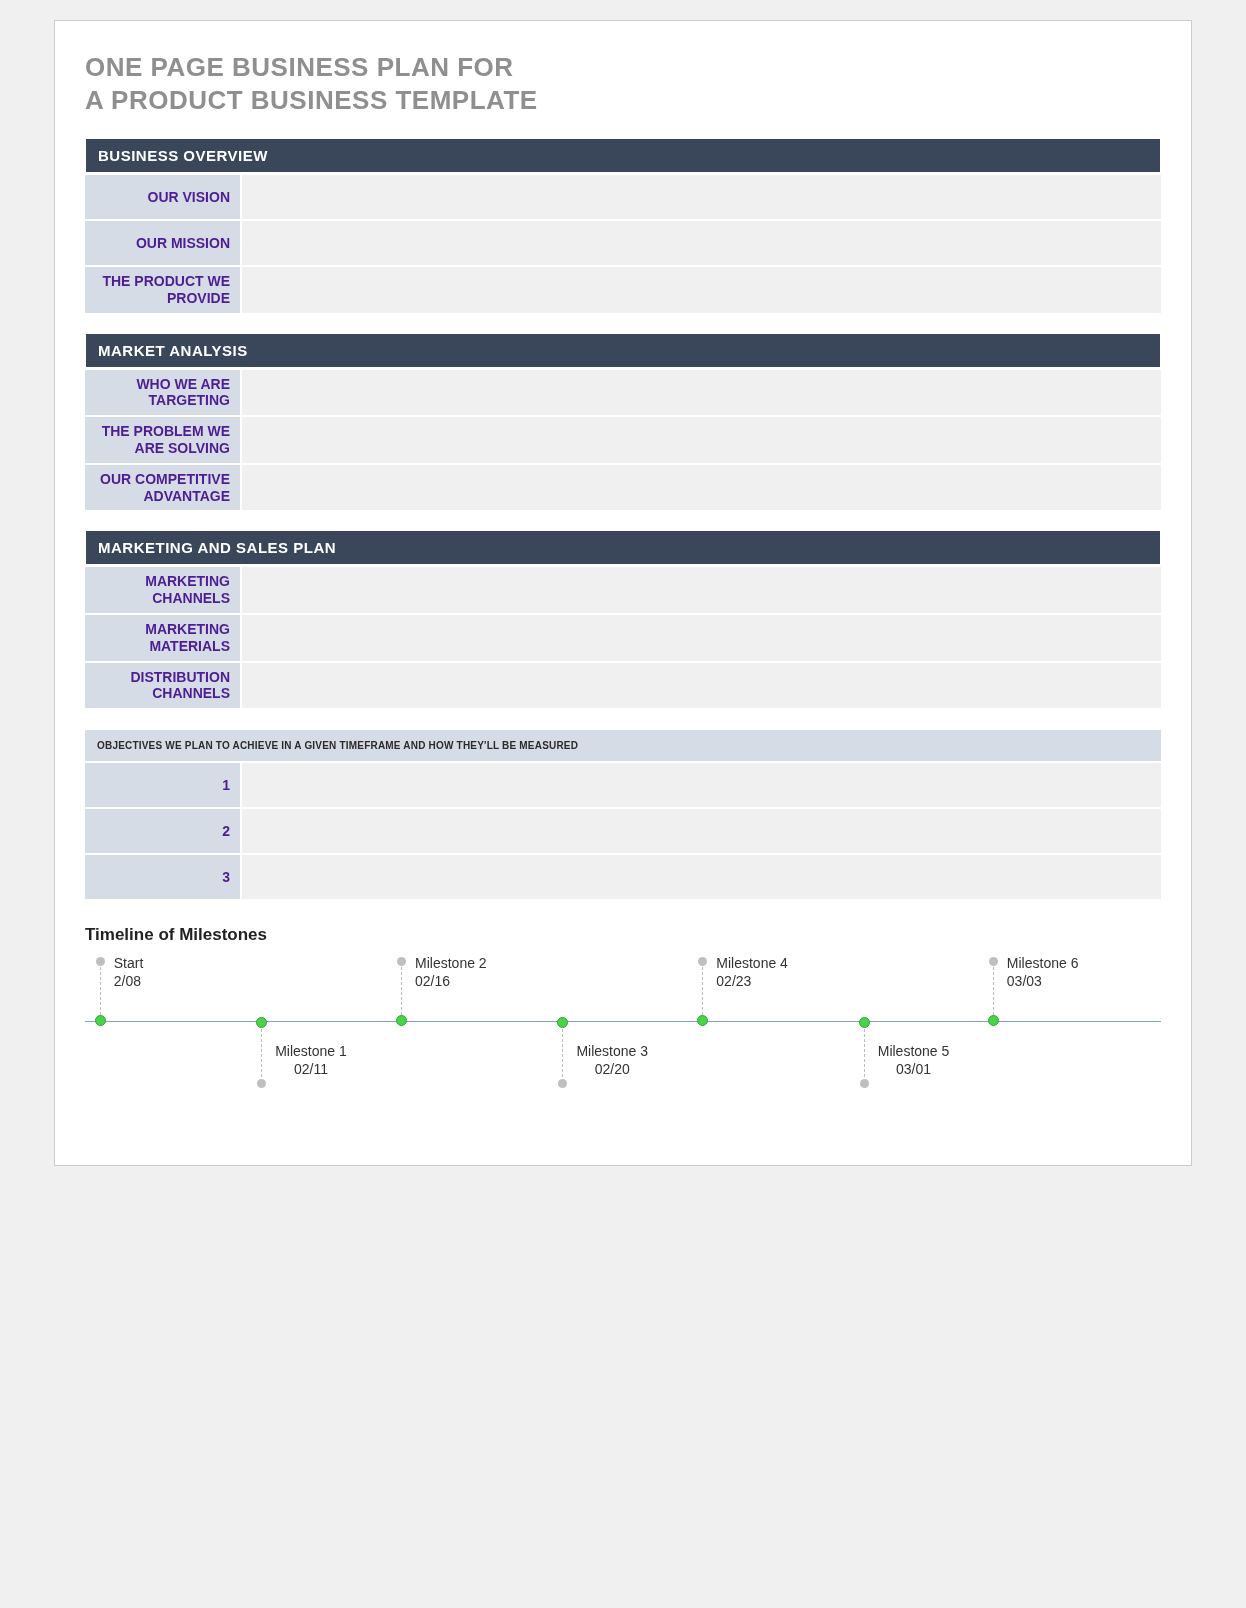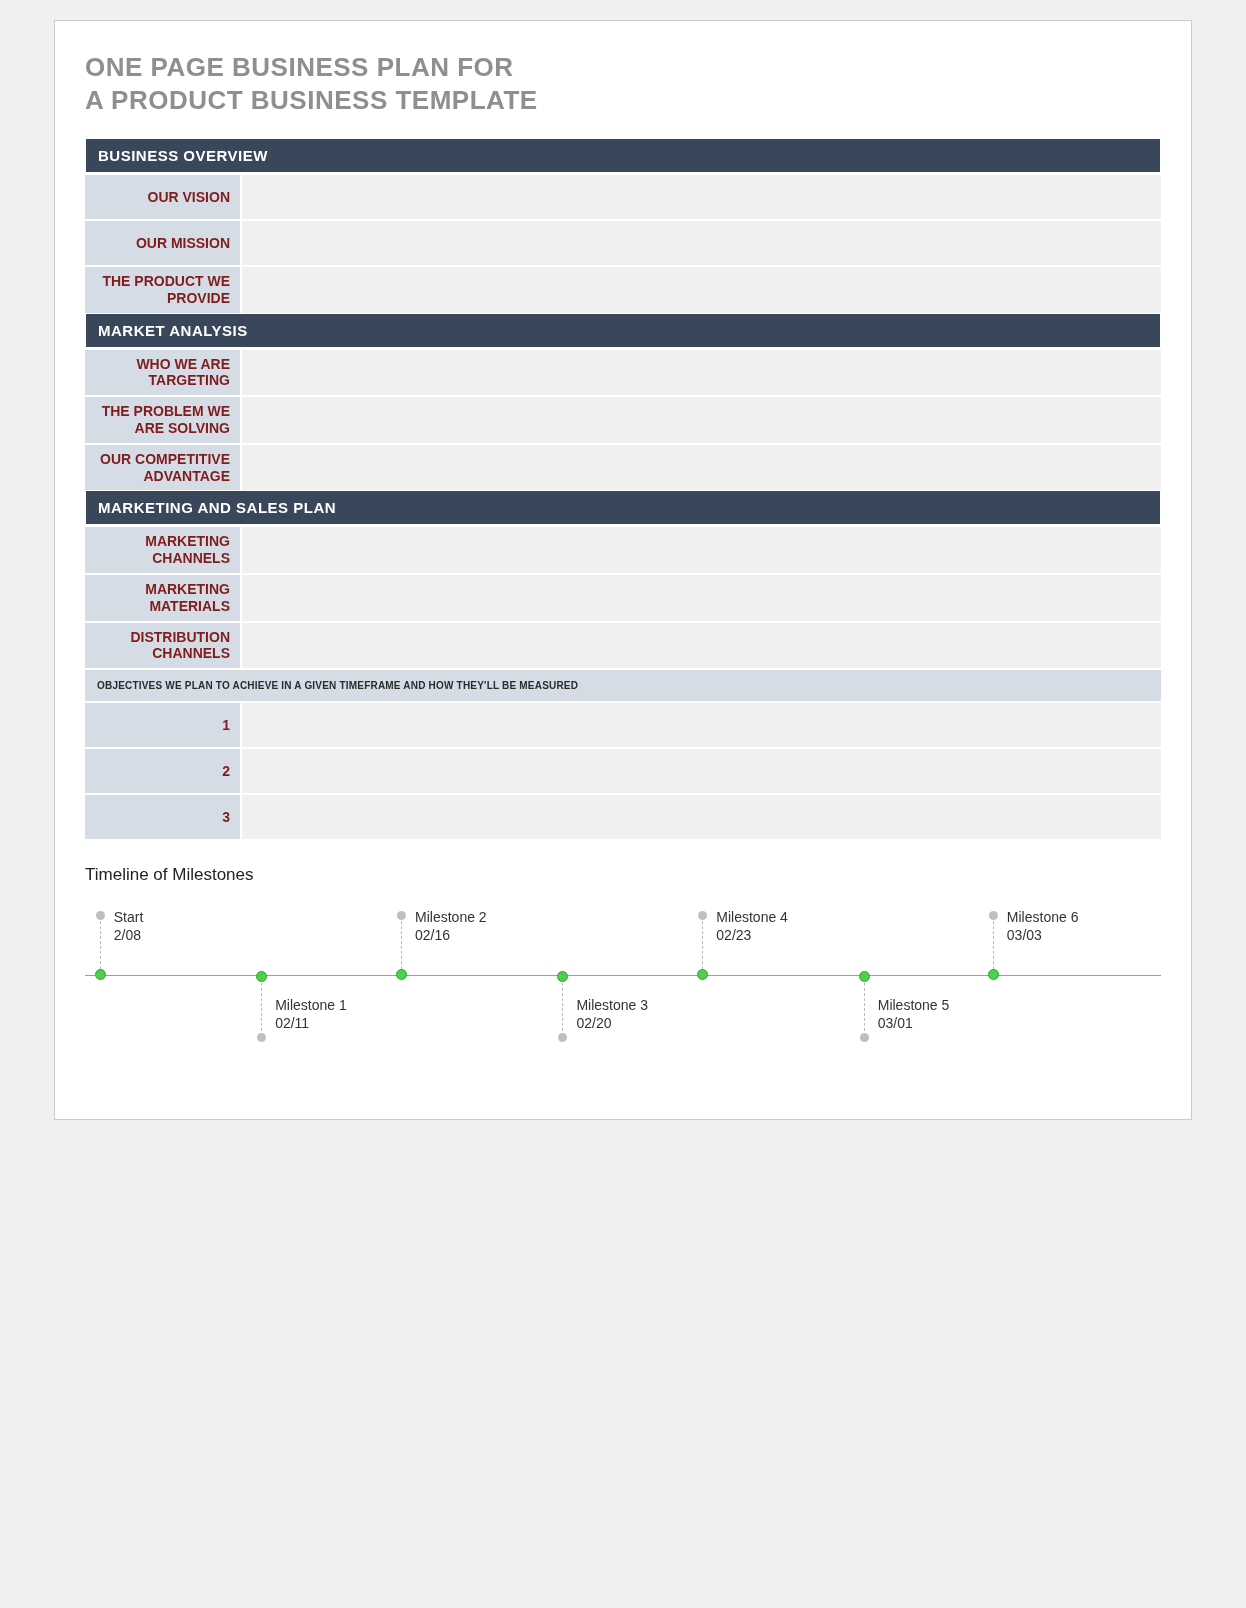--- a/index.html
+++ b/index.html
@@ -16,38 +16,38 @@
     padding: 30px 30px 40px 30px;
   }
   .title {
     font-size: 26px;
     font-weight: bold;
     color: #8f8f8f;
     line-height: 1.25;
     letter-spacing: 0.5px;
     margin-bottom: 22px;
   }
-  .section { }
+  .section { margin-bottom: 20px; }
   .section-header {
     background: #3a4659;
     color: #fff;
     font-weight: bold;
     font-size: 15px;
     padding: 8px 12px;
     letter-spacing: 0.5px;
     border: 1px solid #fff;
   }
   .row {
     display: flex;
     border-top: 2px solid #fff;
   }
   .label-cell {
     width: 155px;
     background: #d6dce6;
-    color: #7f1d1d;
+    color: #4c1d95;
     font-weight: bold;
     font-size: 14px;
     text-align: right;
     padding: 6px 10px 6px 6px;
     display: flex;
     align-items: center;
     justify-content: flex-end;
     line-height: 1.2;
     min-height: 44px;
   }
@@ -60,25 +60,25 @@
   .subheader-full {
     background: #d6dce6;
     color: #2b2b2b;
     font-weight: bold;
     font-size: 10px;
     padding: 10px 12px;
     border-top: 2px solid #fff;
     letter-spacing: 0.2px;
   }
   .timeline-title {
-    font-weight: normal;
+    font-weight: bold;
     font-size: 17px;
     color: #222;
     margin-top: 26px;
-    margin-bottom: 24px;
+    margin-bottom: 10px;
   }
   .timeline-wrap {
     position: relative;
     height: 170px;
     width: 100%;
   }
   .timeline-axis {
     position: absolute;
     top: 66px;
     left: 0; right: 0;
@@ -115,21 +115,21 @@
     border-left: 1px dashed #bbb;
   }
   .ms .text { position: absolute; left: 18px; white-space: nowrap; }
   .ms.above .dot-gray { left: 0; top: 2px; }
   .ms.above .stem     { left: 4px; top: 12px; height: 48px; }
   .ms.above .dot-green{ left: -1px; top: 60px; }
   .ms.above .text     { top: 0; }
   .ms.below .dot-green{ left: -1px; top: -18px; }
   .ms.below .stem     { left: 4px; top: -6px; height: 48px; }
   .ms.below .dot-gray { left: 0; top: 44px; }
-  .ms.below .text     { top: 8px; }
+  .ms.below .text     { top: 8px; text-align: center; }
 </style>
 </head>
 <body>
 
 <div class="page">
 
   <div class="title">
     <span>ONE PAGE BUSINESS PLAN FOR</span><br>
     <span>A PRODUCT BUSINESS TEMPLATE</span>
   </div>

